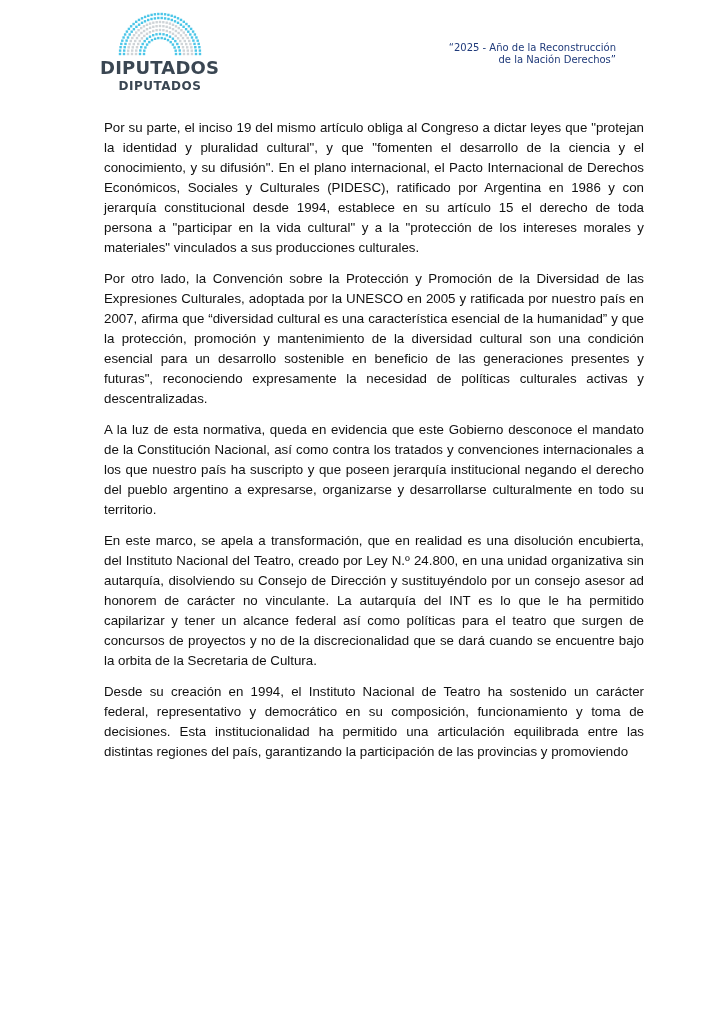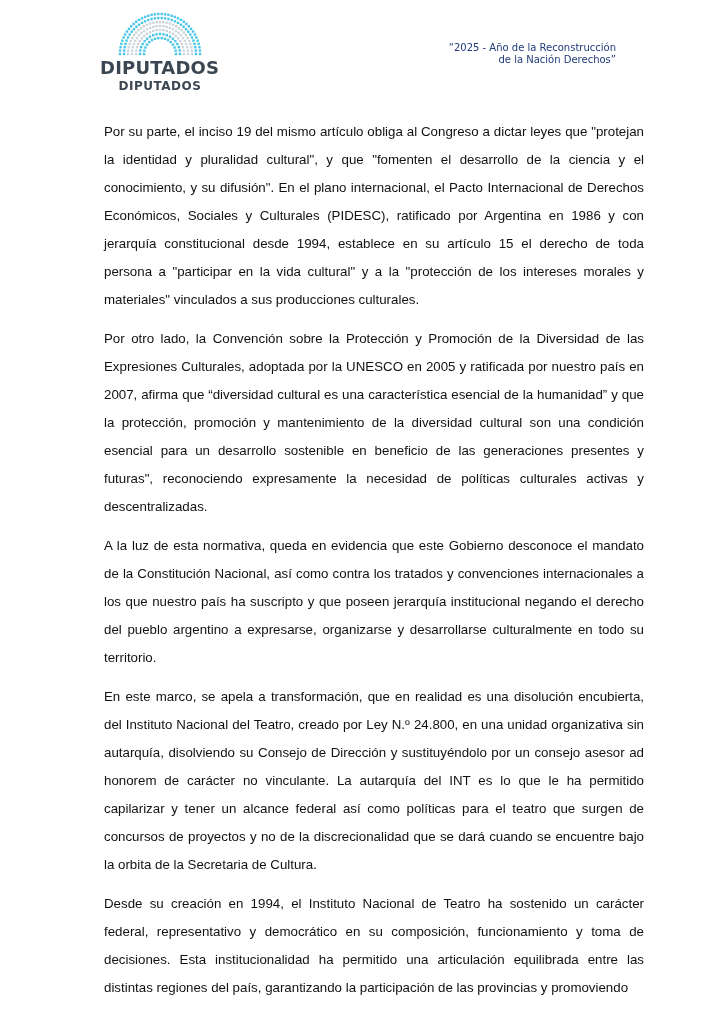--- a/index.html
+++ b/index.html
@@ -4,21 +4,21 @@
   <style>
     html, body { margin: 0; padding: 0; background: #ffffff; }
     body { width: 728px; height: 1030px; position: relative; overflow: hidden; font-family: "Liberation Sans", sans-serif; }
     .header { position: absolute; left: 0; top: 0; width: 728px; height: 100px; }
     .logo { position: absolute; left: 100px; top: 12px; width: 120px; height: 84px; }
     .logo svg { position: absolute; left: 15px; top: 0; }
     .logo-title { position: absolute; left: 0; top: 45px; width: 120px; text-align: left; font-family: "DejaVu Sans", sans-serif; font-weight: bold; font-size: 18px; color: #3a4652; letter-spacing: 0.2px; }
     .logo-sub { position: absolute; left: 0; top: 67px; width: 120px; text-align: center; font-family: "DejaVu Sans", sans-serif; font-weight: bold; font-size: 12px; color: #3a4652; letter-spacing: 0.5px; }
     .motto { position: absolute; right: 112px; top: 42px; text-align: right; font-family: "DejaVu Sans", sans-serif; font-size: 10px; line-height: 12px; color: #1f3a7a; }
     .motto div { white-space: nowrap; }
-    .body-text { position: absolute; left: 104px; top: 118px; width: 540px; font-family: "Liberation Sans", sans-serif; font-size: 13.3px; line-height: 28px; color: #111; text-align: justify; }
+    .body-text { position: absolute; left: 104px; top: 118px; width: 540px; font-family: "Liberation Sans", sans-serif; font-size: 13.3px; line-height: 20px; color: #111; text-align: justify; }
     .body-text p { margin: 0 0 11px 0; }
   </style>
 </head>
 <body>
 
 <div class="header">
   <div class="logo">
     <svg width="90" height="44" viewBox="0 0 90 44" id="hemi">
         <rect x="3.8" y="40.8" width="2.4" height="2.4" fill="#4cc6e8"></rect>
         <rect x="3.9" y="37.4" width="2.4" height="2.4" fill="#4cc6e8"></rect>

